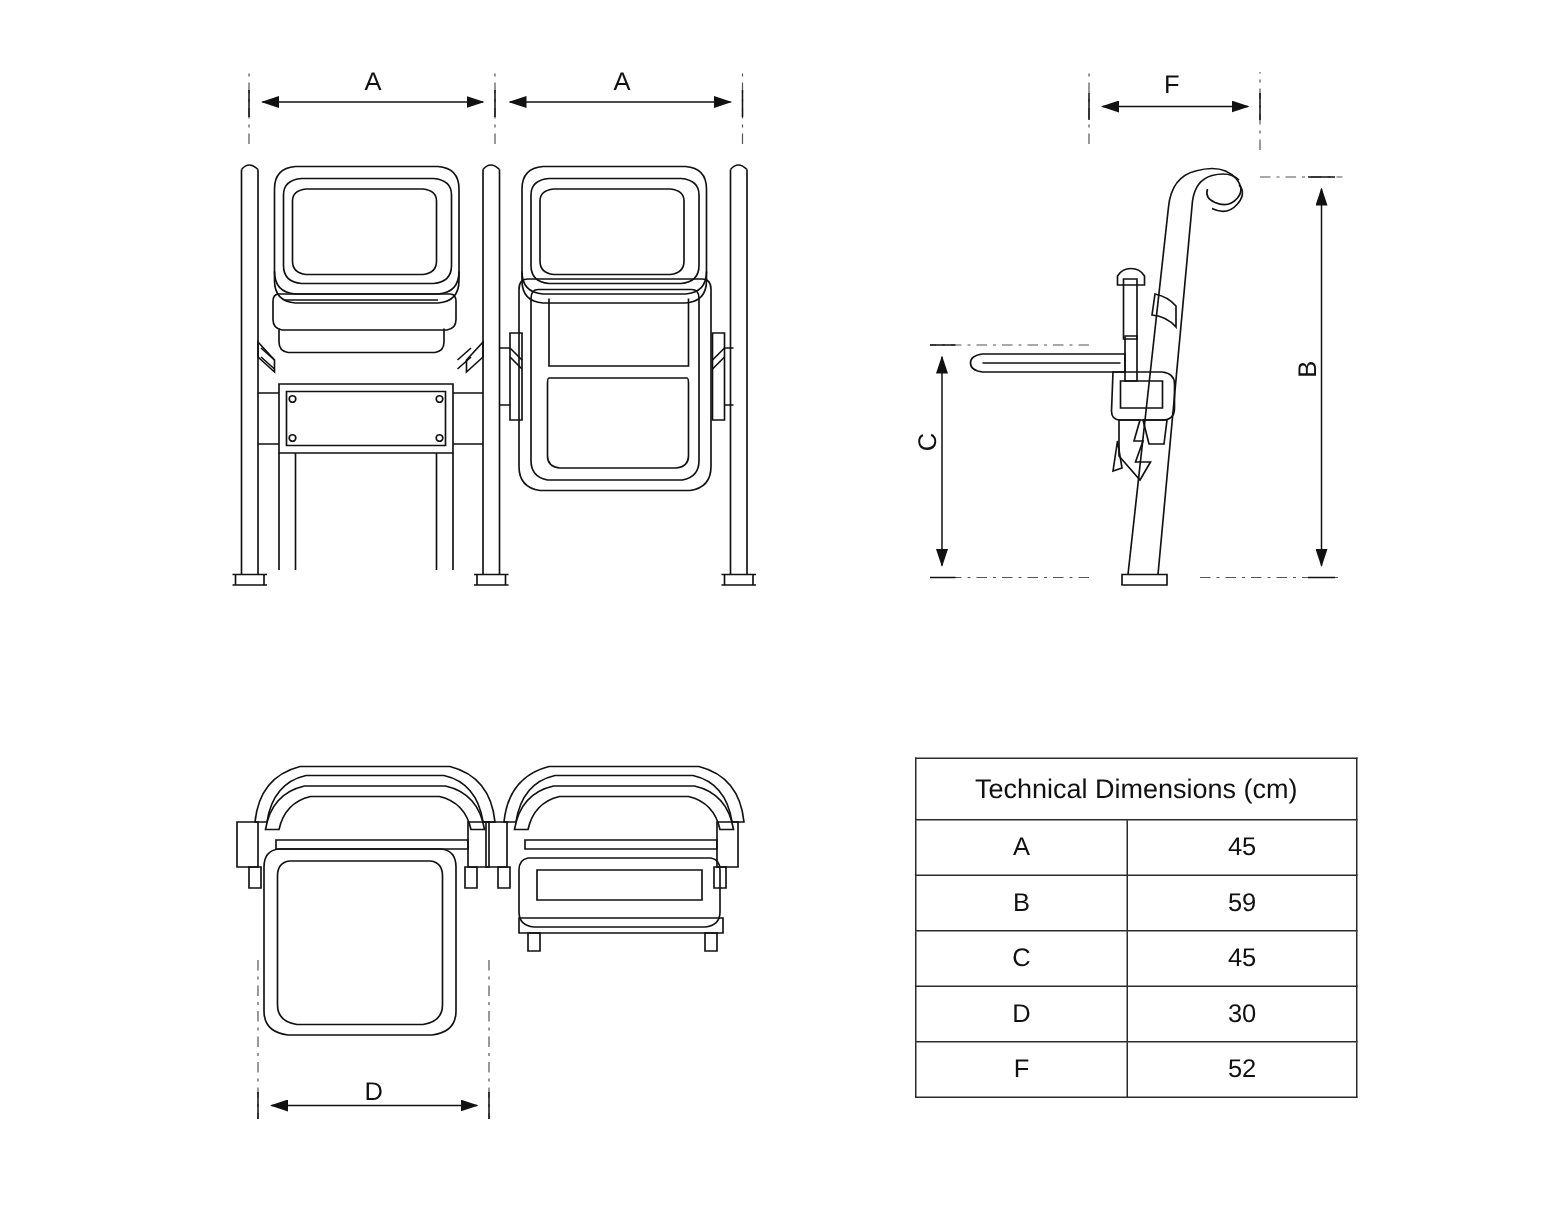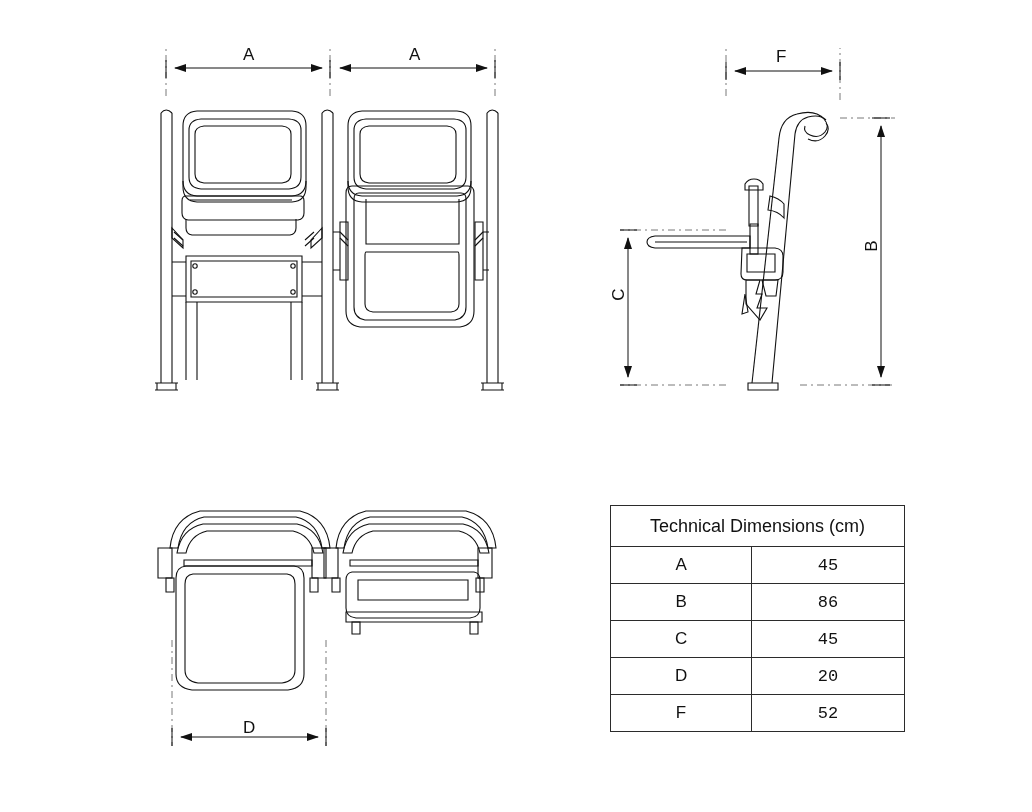--- a/index.html
+++ b/index.html
@@ -56,21 +56,20 @@
   }
   .spec-table th {
     font-size: 18px;
     height: 40px;
   }
   .spec-table td.key {
     width: 48%;
   }
   .spec-table td.val {
     width: 52%;
-    font-family: Liberation Mono, monospace;
   }
 </style>
 </head>
 <body>
 
 <div class="page">
 
   <svg class="drawing" viewBox="0 0 1032 812">
     <defs>
       <marker id="arrowR" markerWidth="12" markerHeight="8" refX="11" refY="4" orient="auto" markerUnits="userSpaceOnUse">
@@ -260,29 +259,29 @@
         <th colspan="2">Technical Dimensions (cm)</th>
       </tr>
     </thead>
     <tbody>
       <tr>
         <td class="key">A</td>
         <td class="val">45</td>
       </tr>
       <tr>
         <td class="key">B</td>
-        <td class="val">86</td>
+        <td class="val">59</td>
       </tr>
       <tr>
         <td class="key">C</td>
         <td class="val">45</td>
       </tr>
       <tr>
         <td class="key">D</td>
-        <td class="val">20</td>
+        <td class="val">30</td>
       </tr>
       <tr>
         <td class="key">F</td>
         <td class="val">52</td>
       </tr>
     </tbody>
   </table>
 
 </div>
 

